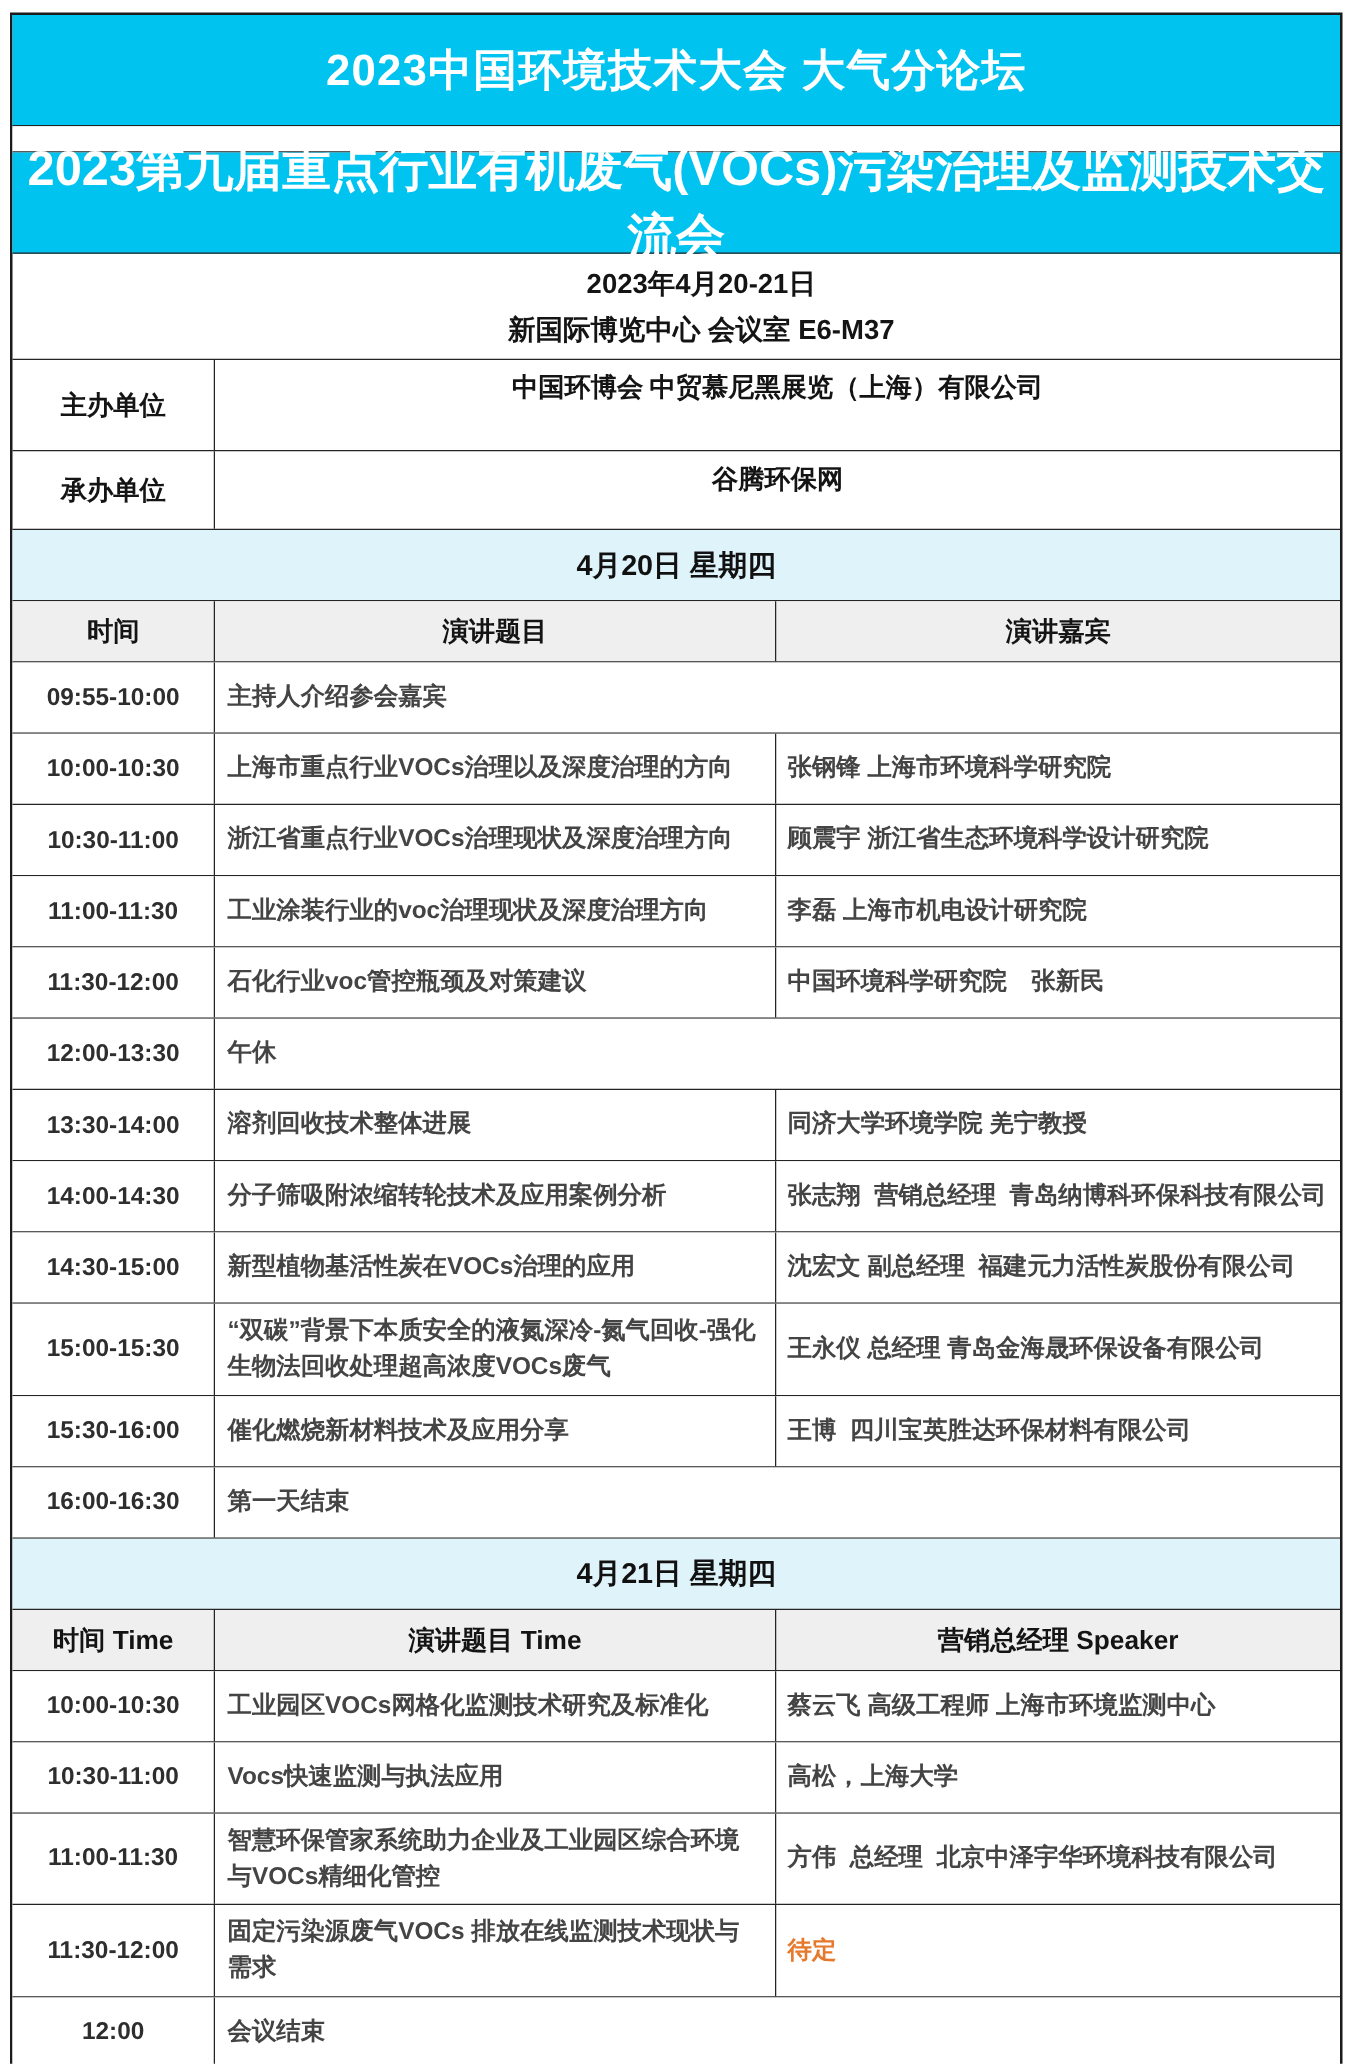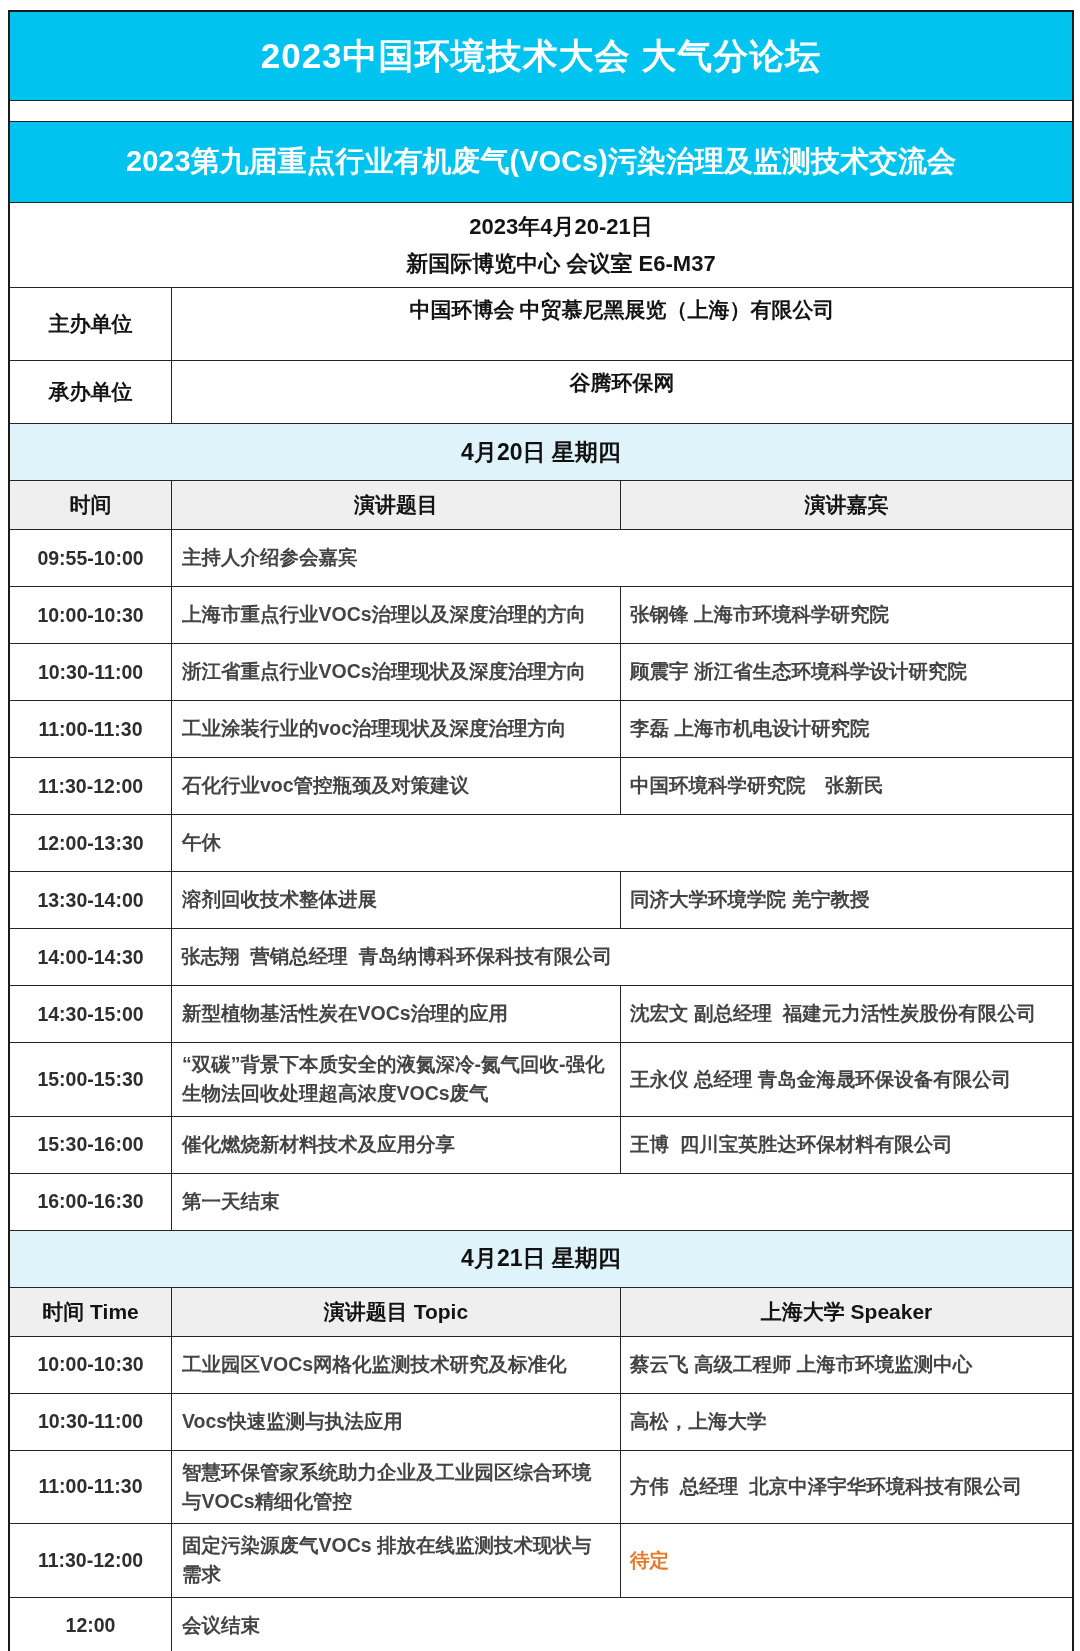--- a/index.html
+++ b/index.html
@@ -30,21 +30,21 @@
   .banner {
     background: #00C3F0;
     color: #ffffff;
     display: flex;
     align-items: center;
     justify-content: center;
     text-align: center;
   }
   .banner-main { height: 88px; font-size: 35px; letter-spacing: 1px; }
   .gap-row { height: 20px; background: #ffffff; }
-  .banner-sub { height: 80px; font-size: 29px; }
+  .banner-sub { height: 80px; font-size: 39px; }
 
   .date-block {
     height: 84px;
     display: flex;
     flex-direction: column;
     align-items: center;
     justify-content: center;
     gap: 7px;
     font-size: 22px;
     color: #141414;
@@ -195,20 +195,21 @@
     </div>
 
     <div class="row">
       <div class="cell cell-time">13:30-14:00</div>
       <div class="cell cell-topic">溶剂回收技术整体进展</div>
       <div class="cell cell-speaker">同济大学环境学院 羌宁教授</div>
     </div>
 
     <div class="row">
       <div class="cell cell-time">14:00-14:30</div>
+      <div class="cell cell-topic">分子筛吸附浓缩转轮技术及应用案例分析</div>
       <div class="cell cell-speaker">张志翔  营销总经理  青岛纳博科环保科技有限公司</div>
     </div>
 
     <div class="row">
       <div class="cell cell-time">14:30-15:00</div>
       <div class="cell cell-topic">新型植物基活性炭在VOCs治理的应用</div>
       <div class="cell cell-speaker">沈宏文 副总经理  福建元力活性炭股份有限公司</div>
     </div>
 
     <div class="row">
@@ -227,22 +228,22 @@
       <div class="cell cell-time">16:00-16:30</div>
       <div class="cell cell-topic">第一天结束</div>
     </div>
 
     <div class="day-banner">
       <span>4月21日 星期四</span>
     </div>
 
     <div class="head-row">
       <div class="head-cell bdr">时间 Time</div>
-      <div class="head-cell bdr">演讲题目 Topic</div>
-      <div class="head-cell">上海大学 Speaker</div>
+      <div class="head-cell bdr">演讲题目 Time</div>
+      <div class="head-cell">营销总经理 Speaker</div>
     </div>
 
     <div class="row">
       <div class="cell cell-time">10:00-10:30</div>
       <div class="cell cell-topic">工业园区VOCs网格化监测技术研究及标准化</div>
       <div class="cell cell-speaker">蔡云飞 高级工程师 上海市环境监测中心</div>
     </div>
 
     <div class="row">
       <div class="cell cell-time">10:30-11:00</div>

